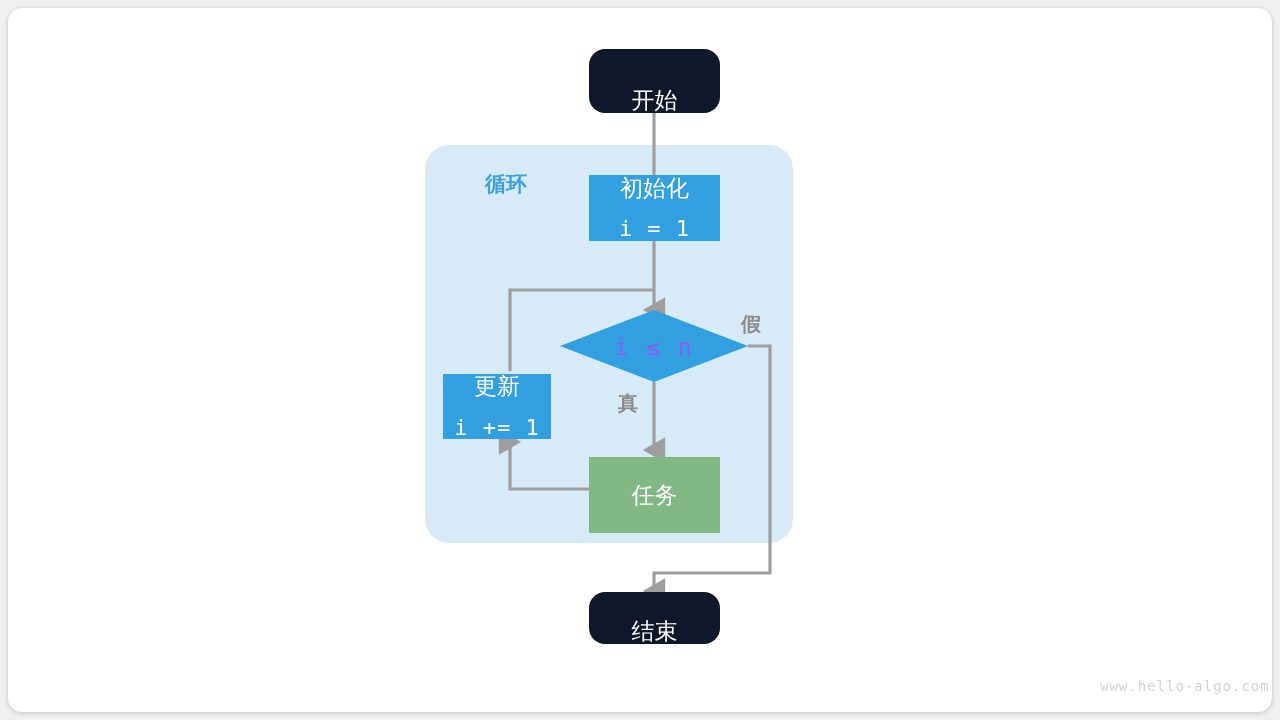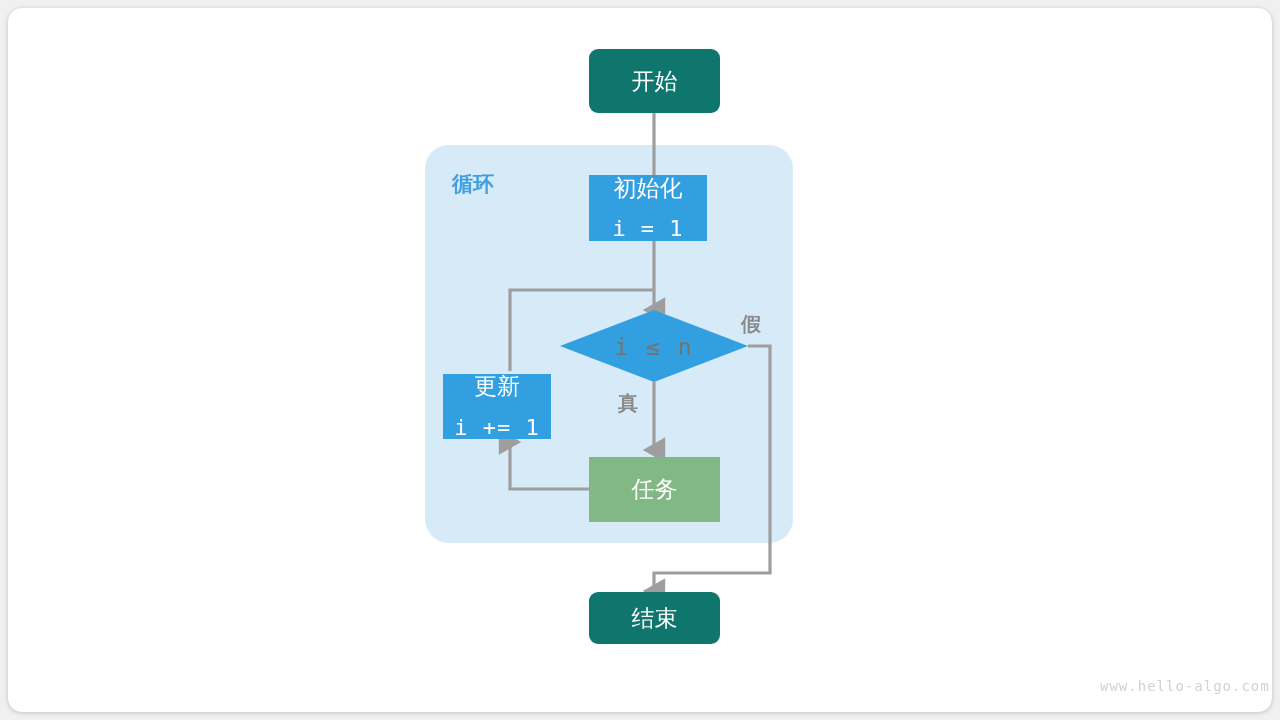--- a/index.html
+++ b/index.html
@@ -46,49 +46,51 @@
     font-family: "Liberation Sans", "DejaVu Sans", sans-serif;
     font-size: 23px;
   }
   .node .code {
     font-family: "DejaVu Sans Mono", "Liberation Mono", monospace;
     font-size: 22px;
     letter-spacing: 1px;
     margin-top: 15px;
   }
   .terminal {
-    background: #0f766e;
-    border-radius: 9px;
+    background: #0f172a;
+    border-radius: 16px;
+    justify-content: flex-end;
   }
   .process {
     background: #319fe0;
   }
   .task {
     background: #82b884;
   }
   .loop-box {
     position: absolute;
     background: #d6eaf8;
     border-radius: 24px;
   }
   .loop-title {
     position: absolute;
     font-weight: bold;
     font-size: 21px;
     color: #3fa0e0;
+    margin-left: 33px;
   }
   .edge-label {
     position: absolute;
     font-weight: bold;
     font-size: 20px;
     color: #8a8a8a;
   }
   .diamond-label {
     position: absolute;
-    color: #737373;
+    color: #8b5cf6;
     font-family: "DejaVu Sans Mono", "Liberation Mono", monospace;
     font-size: 23px;
     letter-spacing: 2px;
     white-space: nowrap;
   }
   .watermark {
     position: absolute;
     font-family: "DejaVu Sans Mono", "Liberation Mono", monospace;
     font-size: 14px;
     color: #d2d2d2;
@@ -129,31 +131,31 @@
 
     <polygon points="654,310 748,346 654,382 560,346" fill="#319fe0"></polygon>
   </svg>
 
   <div class="diamond-label" style="left:560px; top:334px; width:188px; text-align:center;">i ≤ n</div>
 
   <div class="node terminal" style="left:589px; top:49px; width:131px; height:64px;">
     <span class="cn">开始</span>
   </div>
 
-  <div class="node process" style="left:589px; top:175px; width:118px; height:66px;">
+  <div class="node process" style="left:589px; top:175px; width:131px; height:66px;">
     <span class="cn">初始化</span>
     <span class="code">i = 1</span>
   </div>
 
   <div class="node process" style="left:443px; top:374px; width:108px; height:65px;">
     <span class="cn">更新</span>
     <span class="code">i += 1</span>
   </div>
 
-  <div class="node task" style="left:589px; top:457px; width:131px; height:65px;">
+  <div class="node task" style="left:589px; top:457px; width:131px; height:76px;">
     <span class="cn">任务</span>
   </div>
 
   <div class="node terminal" style="left:589px; top:592px; width:131px; height:52px;">
     <span class="cn">结束</span>
   </div>
 
   <div class="edge-label" style="left:618px; top:390px;">真</div>
   <div class="edge-label" style="left:741px; top:311px;">假</div>
 

